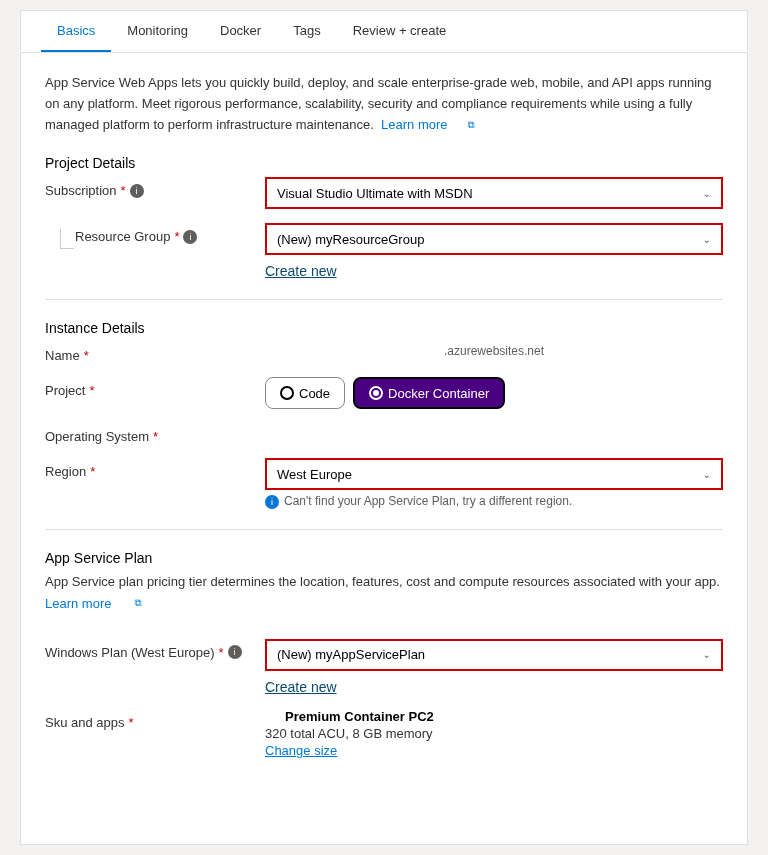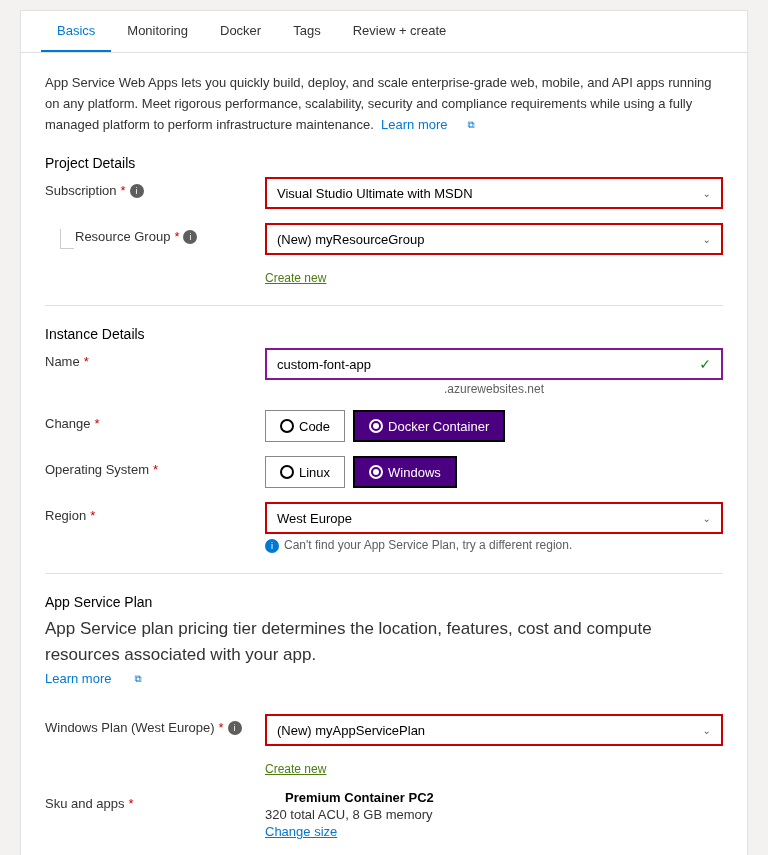--- a/index.html
+++ b/index.html
@@ -18,24 +18,24 @@
     .form-label { width: 220px; min-width: 220px; font-size: 13px; color: #333; padding-top: 6px; display: flex; align-items: flex-end; gap: 4px; }
     .form-label .required { color: #c80000; }
     .info-icon { width: 14px; height: 14px; border-radius: 50%; background: #605e5c; color: #fff; font-size: 9px; display: inline-flex; align-items: center; justify-content: center; cursor: pointer; }
     .form-control { flex: 1; }
     .select-box { width: 100%; border: 1px solid #8a8886; padding: 5px 10px; font-size: 13px; background: #fff; display: flex; justify-content: space-between; align-items: center; cursor: pointer; height: 32px; }
     .select-box.red-border { border: 2px solid #c80000; }
     .select-box .chevron { color: #605e5c; font-size: 10px; }
     .text-input { width: 100%; border: 2px solid #881798; padding: 5px 10px; font-size: 13px; height: 32px; outline: none; display: flex; align-items: center; justify-content: space-between; }
     .text-input .check-icon { color: #107c10; font-size: 14px; }
     .azure-suffix { text-align: center; font-size: 12px; color: #605e5c; margin-top: 2px; }
-    .create-new-link { color: #4d7c0f; font-size: 12px; cursor: pointer; margin-top: 16px; display: inline-block; }
+    .create-new-link { color: #0c4a6e; font-size: 14px; cursor: pointer; margin-top: 8px; display: inline-block; }
     .resource-group-row { display: flex; align-items: flex-start; margin-bottom: 4px; }
     .radio-group { display: flex; gap: 8px; align-items: center; }
-    .radio-btn { display: flex; align-items: center; gap: 5px; padding: 5px 14px; border: 1px solid #8a8886; height: 32px; cursor: pointer; font-size: 13px; background: #fff; border-radius: 0; }
+    .radio-btn { display: flex; align-items: center; gap: 5px; padding: 5px 14px; border: 1px solid #8a8886; height: 32px; cursor: pointer; font-size: 13px; background: #fff; border-radius: 8px; }
     .radio-btn.selected { background: #4b0082; color: #fff; border-color: #4b0082; border: 2px solid #000; }
     .radio-btn .radio-circle { width: 14px; height: 14px; border-radius: 50%; border: 2px solid currentColor; display: flex; align-items: center; justify-content: center; }
     .radio-btn.selected .radio-circle::after { content: ''; width: 6px; height: 6px; border-radius: 50%; background: #fff; }
     .info-msg { display: flex; align-items: flex-start; gap: 5px; margin-top: 4px; font-size: 12px; color: #605e5c; }
     .info-circle { width: 14px; height: 14px; border-radius: 50%; background: #0078d4; color: #fff; font-size: 9px; display: inline-flex; align-items: center; justify-content: center; flex-shrink: 0; margin-top: 1px; }
     .divider { border: none; border-top: 1px solid #e0e0e0; margin: 20px 0; }
     .sku-block { font-size: 13px; }
     .sku-name { font-weight: 700; color: #000; margin-left: 20px; }
     .sku-desc { color: #333; margin: 2px 0; }
     .change-size { color: #0078d4; cursor: pointer; font-size: 13px; }
@@ -104,60 +104,46 @@
 
     <div>
       <div class="section-title">Instance Details</div>
 
       <div class="form-row">
         <div class="form-label">
           <span>Name</span>
           <span class="required">*</span>
         </div>
         <div class="form-control">
-          <div class="text-input">
-            <span>custom-font-app</span>
-            <span class="check-icon">✓</span>
-          </div>
           <div class="azure-suffix">.azurewebsites.net</div>
         </div>
       </div>
 
       <div class="form-row">
         <div class="form-label">
-          <span>Change</span>
+          <span>Project</span>
           <span class="required">*</span>
         </div>
         <div class="form-control radio-group">
           <div class="radio-btn">
             <div class="radio-circle"></div>
             <span>Code</span>
           </div>
           <div class="radio-btn selected">
             <div class="radio-circle"></div>
             <span>Docker Container</span>
           </div>
         </div>
       </div>
 
       <div class="form-row">
         <div class="form-label">
           <span>Operating System</span>
           <span class="required">*</span>
         </div>
-        <div class="form-control radio-group">
-          <div class="radio-btn">
-            <div class="radio-circle"></div>
-            <span>Linux</span>
-          </div>
-          <div class="radio-btn selected">
-            <div class="radio-circle"></div>
-            <span>Windows</span>
-          </div>
-        </div>
       </div>
 
       <div class="form-row">
         <div class="form-label">
           <span>Region</span>
           <span class="required">*</span>
         </div>
         <div class="form-control">
           <div class="select-box red-border">
             <span>West Europe</span>
@@ -168,21 +154,21 @@
             <span>Can't find your App Service Plan, try a different region.</span>
           </div>
         </div>
       </div>
     </div>
 
     <hr class="divider">
 
     <div>
       <div class="section-title">App Service Plan</div>
-      <p style="font-size:17px; color:#333; line-height:1.5; margin-bottom:4px;">App Service plan pricing tier determines the location, features, cost and compute resources associated with your app.</p>
+      <p style="font-size:13px; color:#333; line-height:1.5; margin-bottom:4px;">App Service plan pricing tier determines the location, features, cost and compute resources associated with your app.</p>
       <a class="learn-more" href="#" style="margin-bottom:16px; display:inline-flex;">
         <span>Learn more</span>
         <span class="ext-icon" style="margin-left:3px;">⧉</span>
       </a>
 
       
       <div class="form-row" style="margin-top:12px;">
         <div class="form-label windows-plan-label">
           <span>Windows Plan (West Europe)</span>
           <span class="required">*</span>

